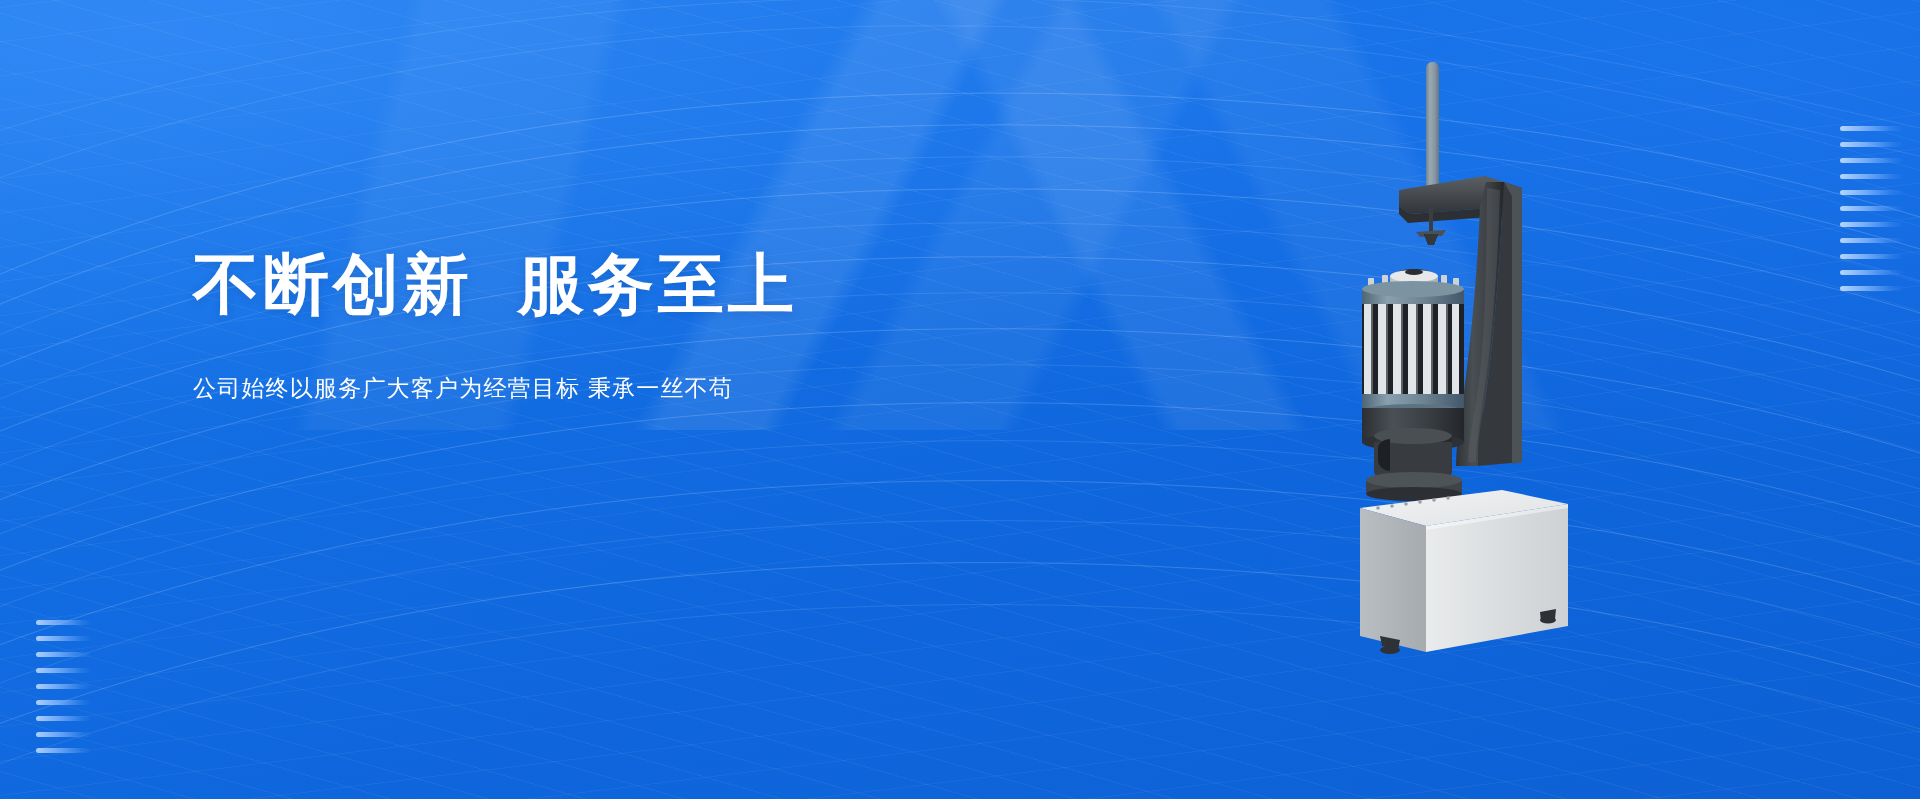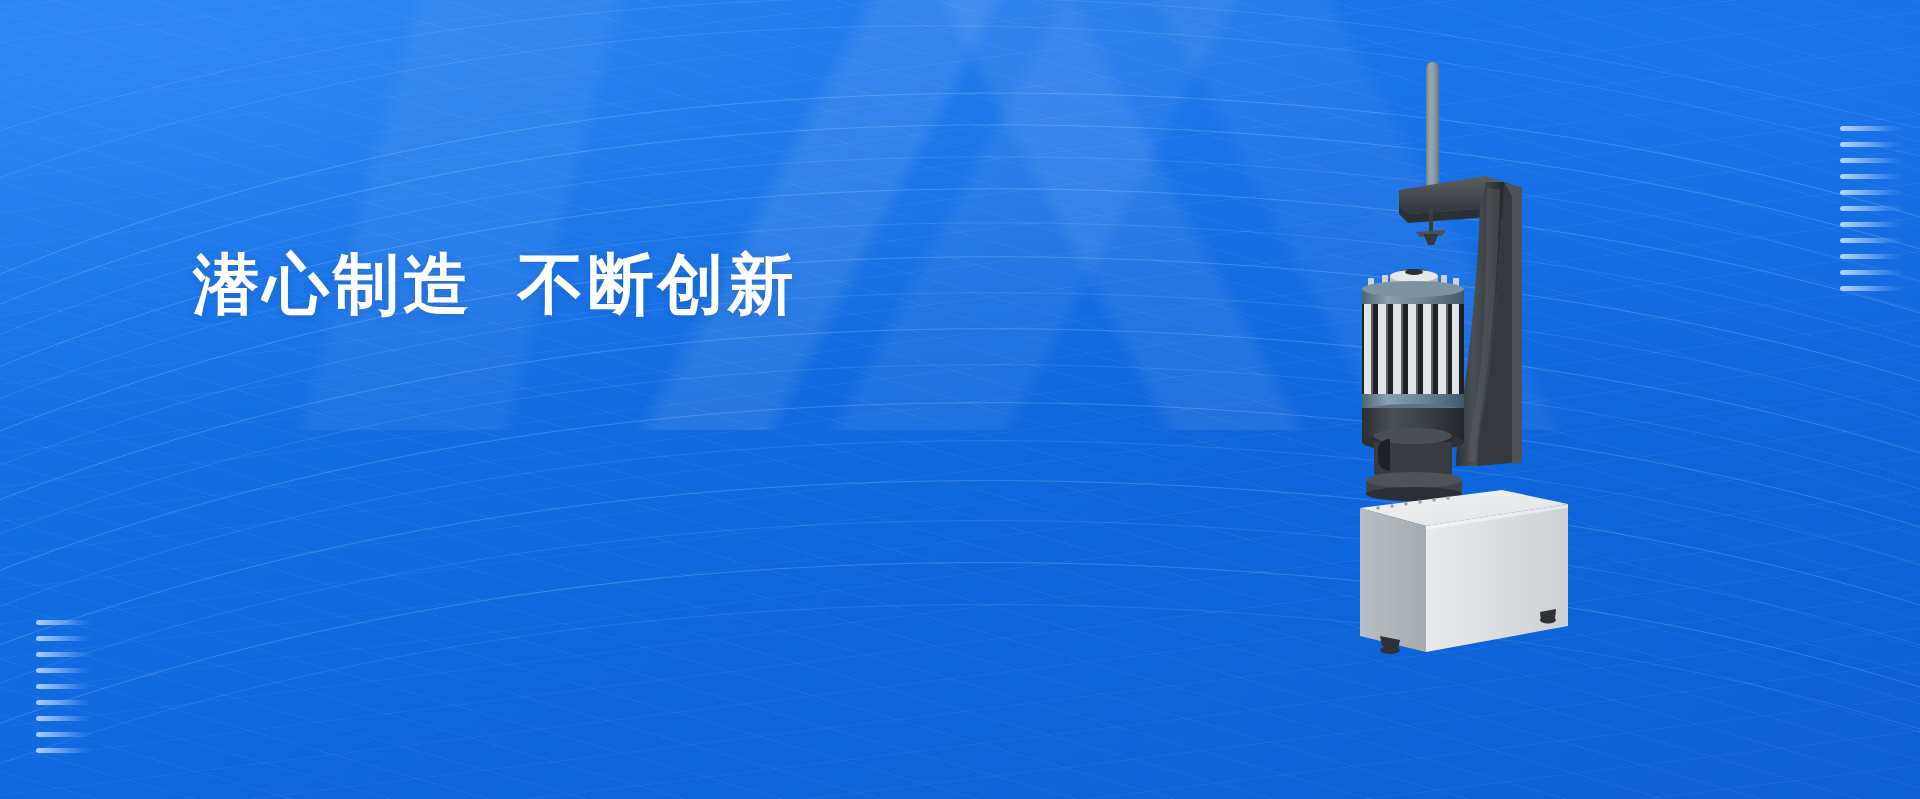--- a/index.html
+++ b/index.html
@@ -153,22 +153,23 @@
     <div class="bar"></div>
     <div class="bar"></div>
     <div class="bar"></div>
     <div class="bar"></div>
     <div class="bar"></div>
     <div class="bar"></div>
     <div class="bar"></div>
   </div>
 
   <div id="copy">
-    <div id="headline">潜心制造  不断创新</div>
+    <div id="headline">不断创新  服务至上</div>
     <div id="sub">
+      <div class="sub-line">公司始终以服务广大客户为经营目标 秉承一丝不苟</div>
     </div>
   </div>
 
   <div id="product">
     <svg width="260" height="610" viewBox="0 0 260 610">
       <defs>
         <linearGradient id="rodG" x1="0" y1="0" x2="1" y2="0">
           <stop offset="0%" stop-color="#6f828e"></stop>
           <stop offset="30%" stop-color="#9aaab5"></stop>
           <stop offset="70%" stop-color="#8496a2"></stop>

